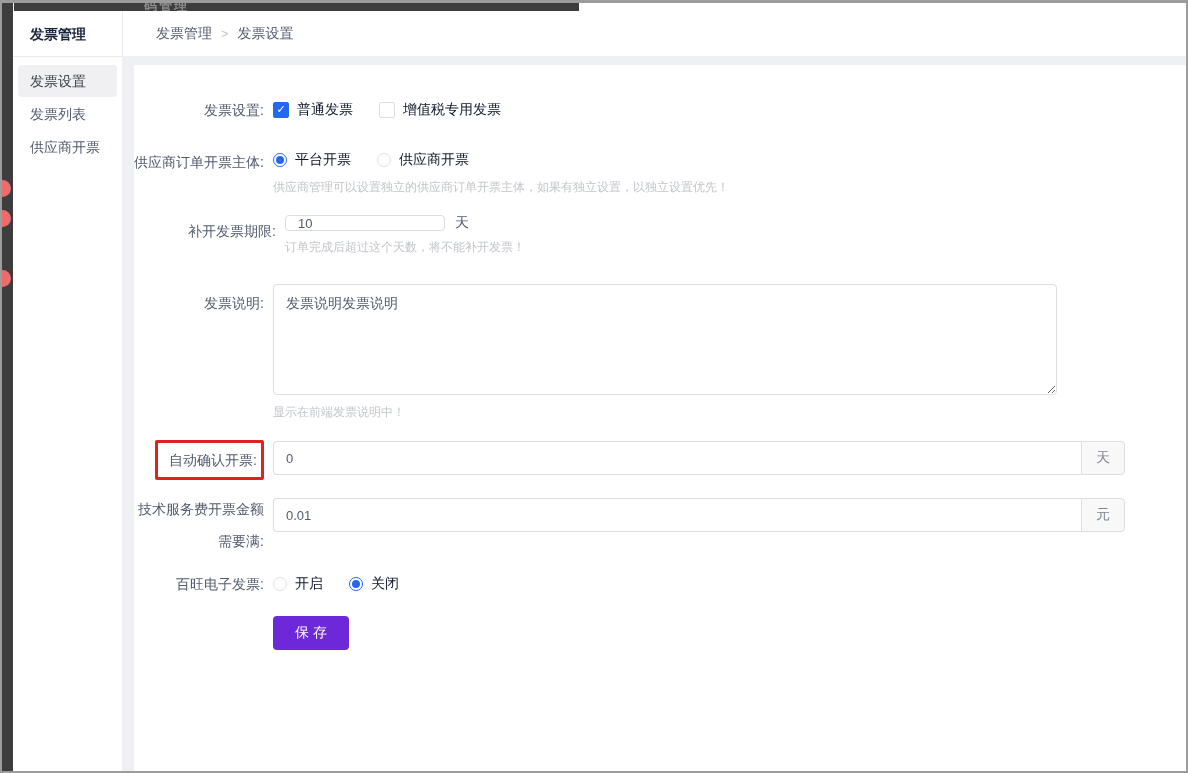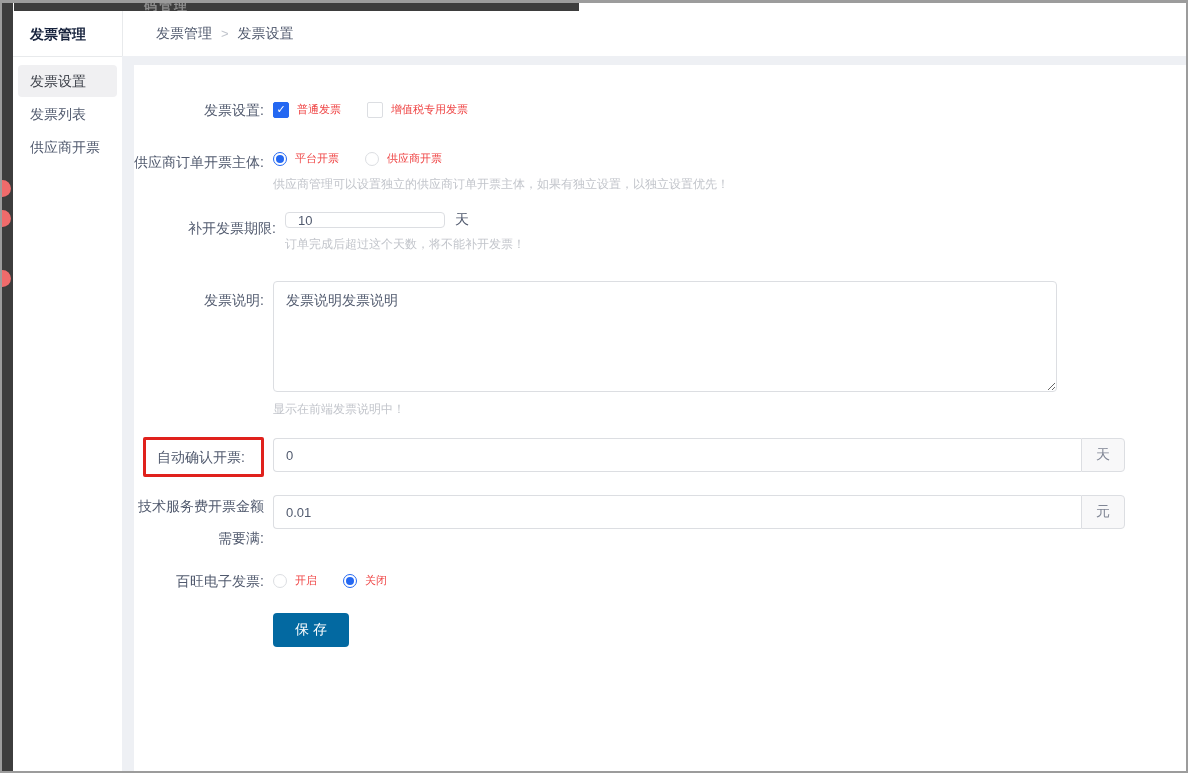--- a/index.html
+++ b/index.html
@@ -33,40 +33,40 @@
   
   .frm-row { display:flex; margin-bottom:0; }
   .lbl { width:130px; min-width:130px; text-align:right; font-size:14px; color:#515a6e; line-height:20px; padding-top:1px; }
   .lbl.tall { line-height:32px; margin-top:-6px; }
   .ctrl { margin-left:9px; flex:1; }
 
   .chk-group, .radio-group { display:flex; align-items:center; }
   .chk-item, .radio-item { display:flex; align-items:center; margin-right:26px; cursor:pointer; }
   .chk-box { width:16px; height:16px; border:1px solid #dcdee2; border-radius:2px; background:#fff; display:flex; align-items:center; justify-content:center; }
   .chk-box.checked { background:#2468f2; border-color:#2468f2; color:#fff; font-size:11px; font-weight:bold; line-height:1; }
-  .opt-label { margin-left:8px; font-size:11px; color:#ef4444;text-align:right; }
+  .opt-label { margin-left:8px; font-size:14px; color:#0f172a;text-align:right; }
   .radio-dot { width:14px; height:14px; border:1px solid #dcdee2; border-radius:50%; background:#fff; position:relative; }
   .radio-dot.sel { border-color:#2468f2; }
   .radio-dot.sel::after { content:""; position:absolute; left:2px; top:2px; width:8px; height:8px; border-radius:50%; background:#2468f2; }
 
   .help { font-size:12px; color:#c2c5cb; line-height:17px; margin-top:10px; }
 
   .txt-input { height:16px; border:1px solid #dcdee2; border-radius:4px; font-size:13px; color:#515a6e; padding:0 12px; outline:none; font-family:inherit; }
   .short { width:160px; }
   .unit-plain { font-size:14px; color:#515a6e; margin-left:10px; }
 
   .input-group { display:flex; width:852px; height:34px; }
   .input-group .gi { flex:1; height:34px; border:1px solid #dcdee2; border-right:none; border-radius:4px 0 0 4px; font-size:13px; color:#515a6e; padding:0 12px; outline:none; font-family:inherit; }
   .append { width:44px; background:#f8f8f9; border:1px solid #dcdee2; border-radius:0 4px 4px 0; display:flex; align-items:center; justify-content:center; font-size:14px; color:#808695; }
 
   textarea.desc { width:784px; height:111px; border:1px solid #dcdee2; border-radius:4px; font-size:14px; color:#515a6e; padding:8px 12px; resize:vertical; outline:none; font-family:inherit; line-height:20px; }
 
-  .red-box { display:inline-block; border:3px solid #e0211c; border-radius:2px; padding:7px 16px 7px 11px; margin-top:-9px; }
-
-  .save-btn { margin-left:139px; width:76px; height:34px; background:#0369a1; color:#fff; border:none; border-radius:4px; font-size:14px; cursor:pointer; font-family:inherit; }
+  .red-box { display:inline-block; border:3px solid #e0211c; border-radius:2px; padding:7px 4px 7px 11px; margin-top:-9px; }
+
+  .save-btn { margin-left:139px; width:76px; height:34px; background:#6d28d9; color:#fff; border:none; border-radius:4px; font-size:14px; cursor:pointer; font-family:inherit; }
 
   
   .mb-r1 { margin-bottom:31px; }
   .mb-r2 { margin-bottom:18px; }
   .mb-r3 { margin-bottom:28px;padding-left:12px; }
   .mb-r4 { margin-bottom:24px; }
   .mb-r5 { margin-bottom:20px; }
   .mb-r6 { margin-bottom:18px; }
   .mb-r7 { margin-bottom:16px; }
   .mb-r8 { margin-bottom:22px; }

